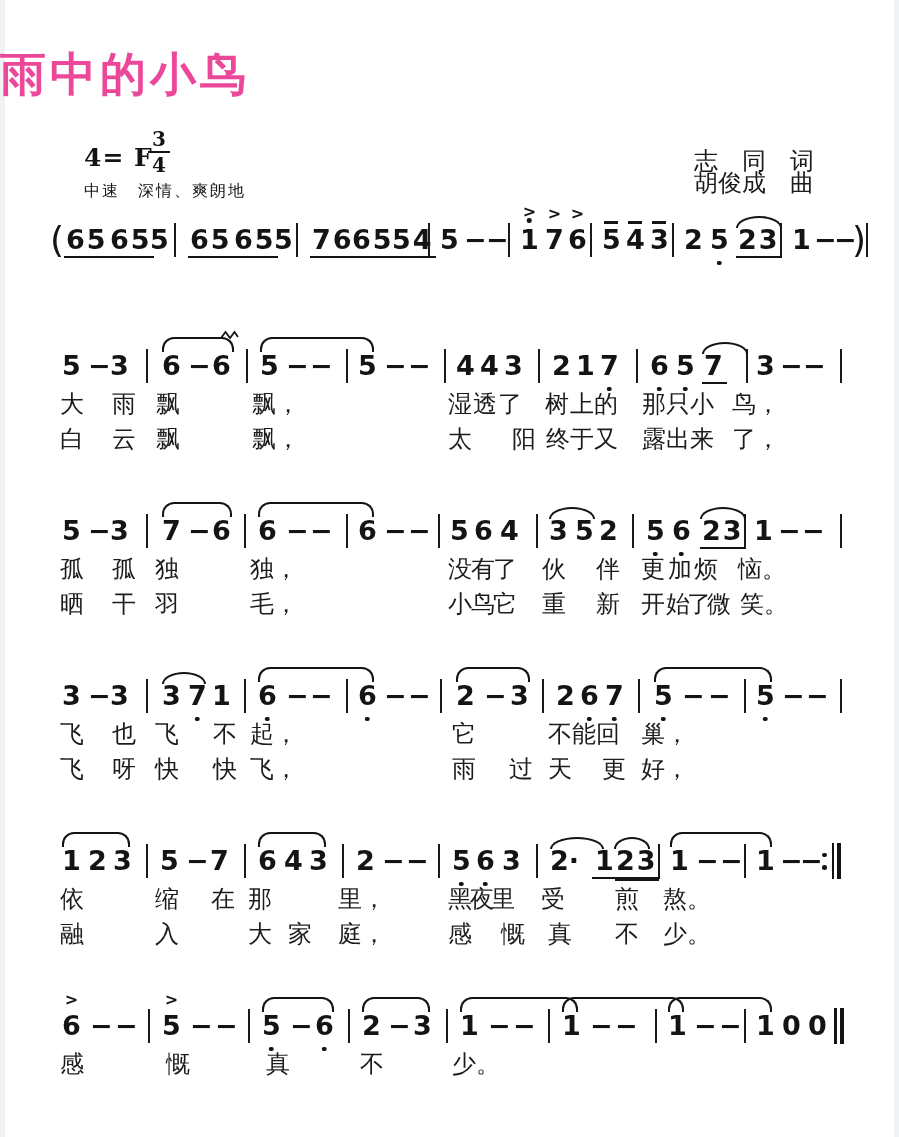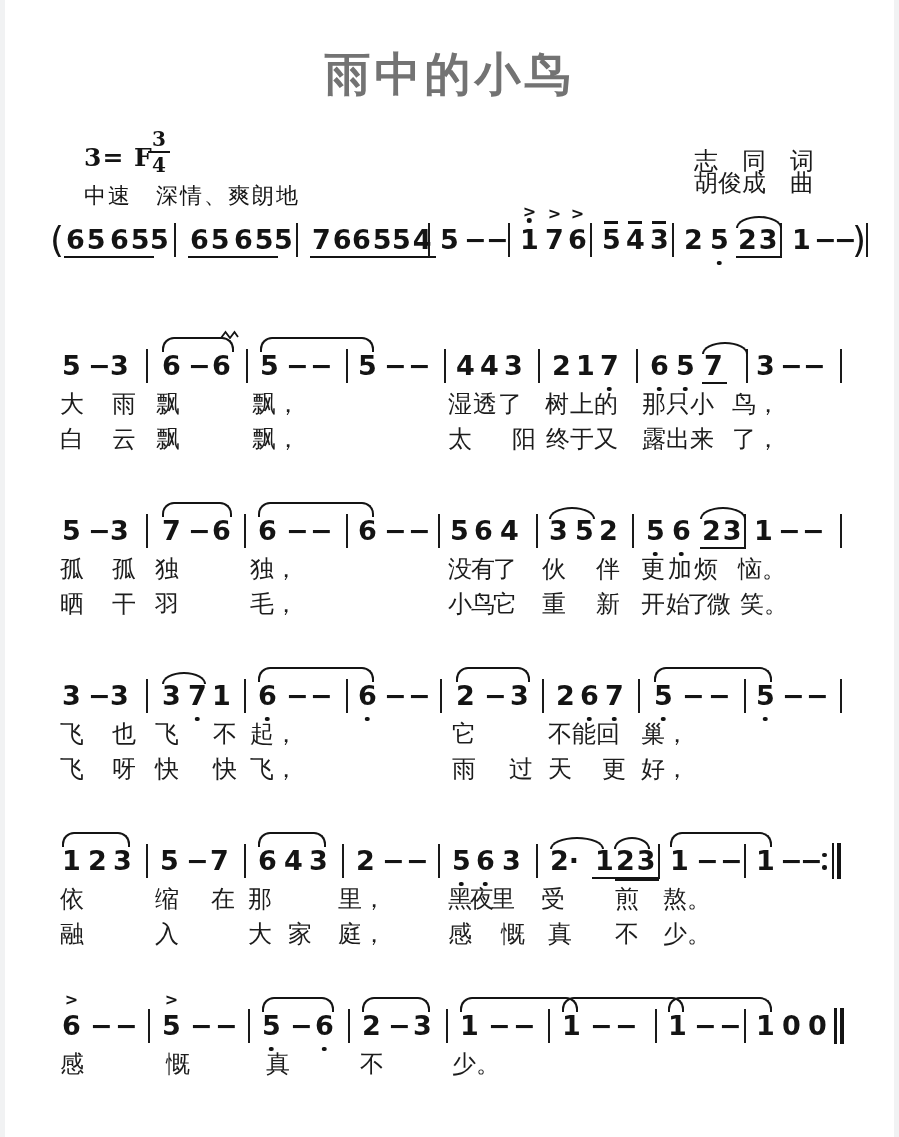--- a/index.html
+++ b/index.html
@@ -1,27 +1,27 @@
 <!DOCTYPE html>
 <html><head>
 <meta charset="utf-8">
 <style>
   html,body{margin:0;padding:0;background:#ffffff;}
   .page{position:relative;width:899px;height:1137px;background:#ffffff;overflow:hidden;
         font-family:"DejaVu Sans",sans-serif;color:#141414;}
   .edge{position:absolute;top:0;bottom:0;width:5px;background:#f1f2f3;}
-  .title{position:absolute;left:0;right:0;top:44px;text-align:center;
-         font-size:46px;font-weight:bold;letter-spacing:4px;color:#737373;}
+  .title{position:absolute;left:0;right:0;top:44px;
+         font-size:46px;font-weight:bold;letter-spacing:4px;color:#ec4899;}
   .keyline{position:absolute;left:84px;top:143px;font-size:25px;font-weight:bold;
            font-family:"DejaVu Serif",serif;letter-spacing:1px;}
   .frac{position:absolute;left:148px;top:129px;text-align:center;font-weight:bold;
         font-family:"DejaVu Serif",serif;font-size:20px;line-height:20px;}
   .frac .num{display:block;border-bottom:2px solid #141414;padding:0 4px 2px;}
   .frac .den{display:block;padding-top:2px;}
-  .tempo{position:absolute;left:84px;top:181px;font-size:22px;letter-spacing:2px;
+  .tempo{position:absolute;left:84px;top:181px;font-size:16px;letter-spacing:2px;
          font-family:"Liberation Serif",serif;color:#161616;}
   .credit{position:absolute;font-size:24px;font-family:"Liberation Serif",serif;color:#1a1a1a;}
   .score{position:absolute;left:0;top:0;width:899px;height:1137px;}
   .tok{position:absolute;height:30px;line-height:30px;font-size:27px;font-weight:bold;
        white-space:nowrap;}
   .tk{display:inline-block;line-height:30px;}
   .tk.u1{border-bottom:2.5px solid #141414;padding:0 3px 1px;}
   .tk.beamed{letter-spacing:2px;padding:0 2px 1px;}
   .u2line{position:absolute;left:1px;right:1px;bottom:-5px;height:2.5px;background:#141414;}
   .ndot{position:absolute;left:50%;transform:translateX(-50%);
@@ -41,21 +41,21 @@
 </style>
 </head>
 <body>
 
 <div class="page">
   <div class="edge" style="left:0"></div>
   <div class="edge" style="right:0"></div>
 
   <div class="title">雨中的小鸟</div>
 
-  <div class="keyline">3= F</div>
+  <div class="keyline">4= F</div>
   <div class="frac">
     <span class="num">3</span>
     <span class="den">4</span>
   </div>
   <div class="tempo">中速　深情、爽朗地</div>
 
   <div class="credit" style="left:694px;top:145px">志　同　词</div>
   <div class="credit" style="left:694px;top:167px">胡俊成　曲</div>
 
   <div class="score">

